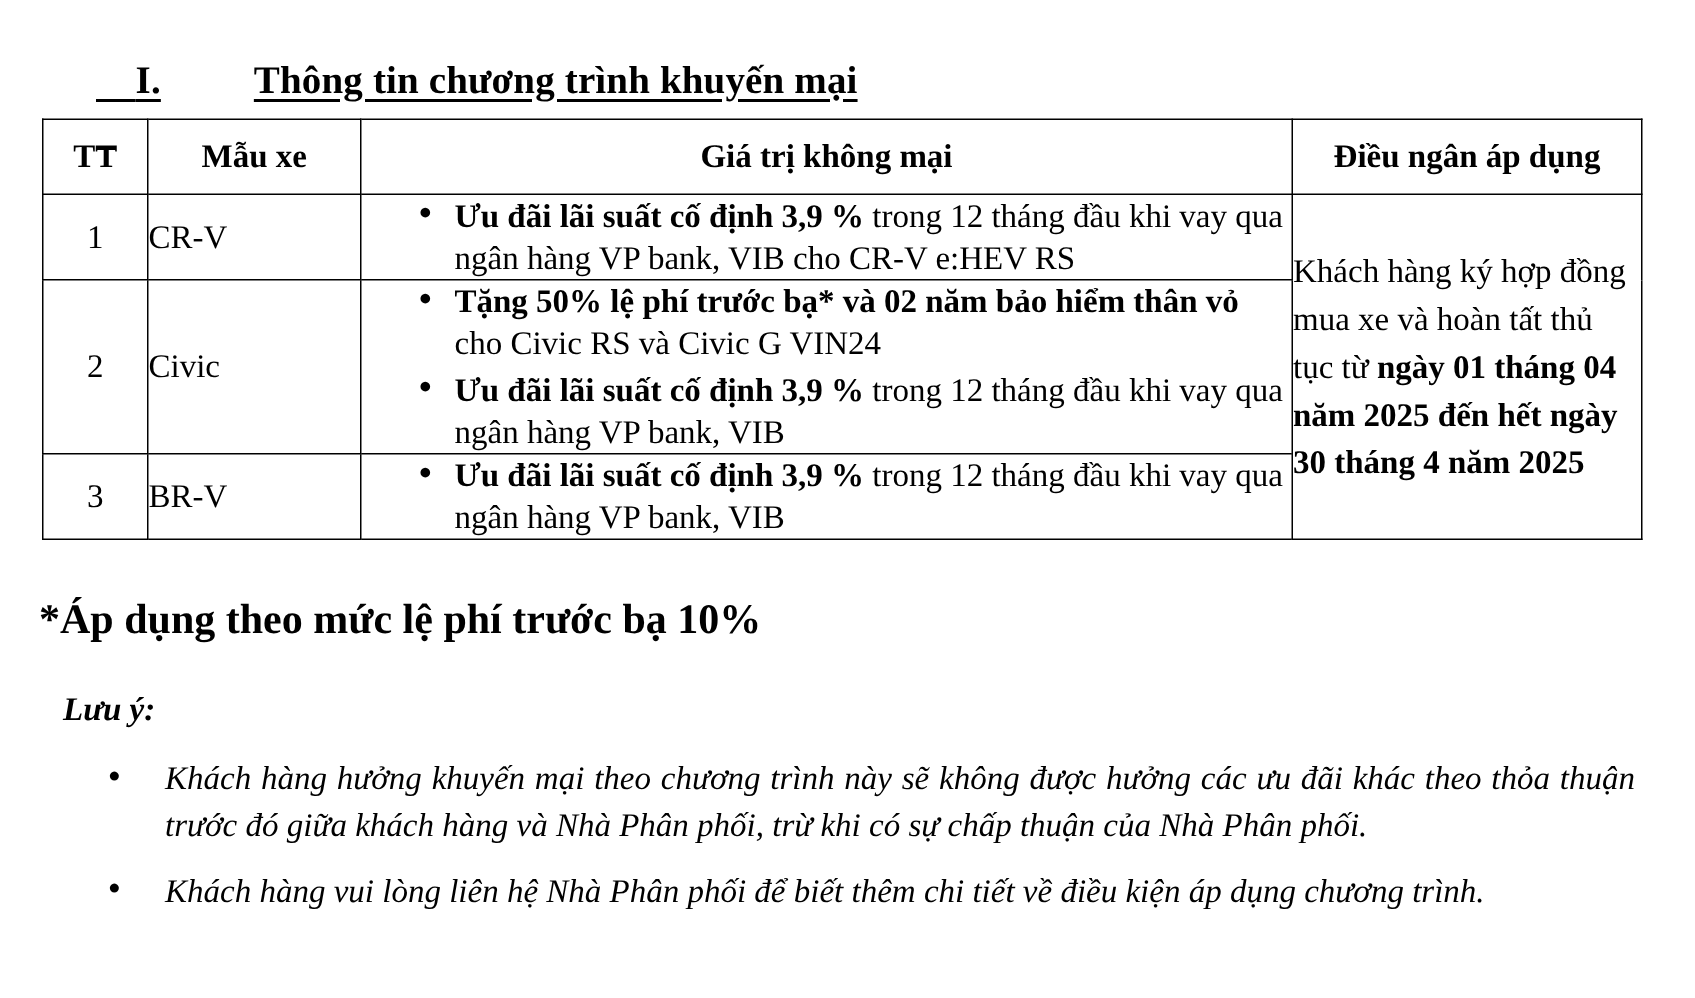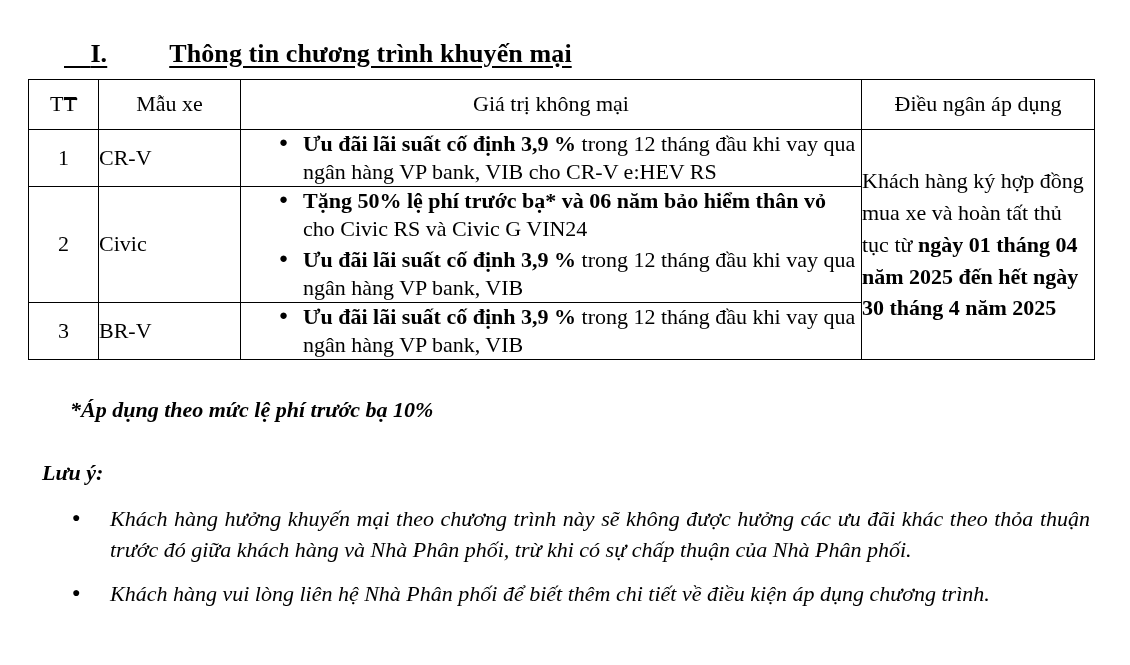--- a/index.html
+++ b/index.html
@@ -52,21 +52,21 @@
   }
   .promo-table td,
   .promo-table th {
     border: 1.6px solid #000000;
     vertical-align: middle;
     padding: 0;
   }
   .promo-table th {
     text-align: center;
     font-size: 22px;
-    font-weight: normal;
+    font-weight: bold;
     height: 43px;
     padding: 2px 4px 4px 4px;
     line-height: 1.15;
   }
   .col-tt     { width: 70px; }
   .col-model  { width: 142px; }
   .col-value  { width: 621px; }
   .col-cond   { width: 233px; }
 
   .cell-tt {
@@ -111,25 +111,23 @@
     padding: 12px 10px 6px 14px;
     font-size: 22px;
     line-height: 1.45;
   }
 
   
   .footnote {
     position: absolute;
     left: 26px;
     top: 396px;
-    font-size: 22px;
-    font-style: italic;
+    font-size: 28px;
     font-weight: bold;
     line-height: 1.25;
-    margin-left: 44px;
   }
 
   
   .note-title {
     position: absolute;
     left: 42px;
     top: 459px;
     font-size: 22px;
     font-weight: bold;
     font-style: italic;
@@ -198,21 +196,21 @@
         </td>
         <td class="cell-cond" rowspan="3">
           <span>Khách hàng ký hợp đồng mua xe và hoàn tất thủ tục từ </span><span class="b">ngày 01 tháng 04 năm 2025 đến hết ngày 30 tháng 4 năm 2025</span>
         </td>
       </tr>
       <tr>
         <td class="cell-tt">2</td>
         <td class="cell-model">Civic</td>
         <td class="cell-value">
           <ul class="bullets">
-            <li><span class="b">Tặng 50% lệ phí trước bạ* và 06 năm bảo hiểm thân vỏ</span><span> cho Civic RS và Civic G VIN24</span></li>
+            <li><span class="b">Tặng 50% lệ phí trước bạ* và 02 năm bảo hiểm thân vỏ</span><span> cho Civic RS và Civic G VIN24</span></li>
             <li><span class="b">Ưu đãi lãi suất cố định 3,9 %</span><span> trong 12 tháng đầu khi vay qua ngân hàng VP bank, VIB</span></li>
           </ul>
         </td>
       </tr>
       <tr>
         <td class="cell-tt">3</td>
         <td class="cell-model">BR-V</td>
         <td class="cell-value">
           <ul class="bullets">
             <li><span class="b">Ưu đãi lãi suất cố định 3,9 %</span><span> trong 12 tháng đầu khi vay qua ngân hàng VP bank, VIB</span></li>

